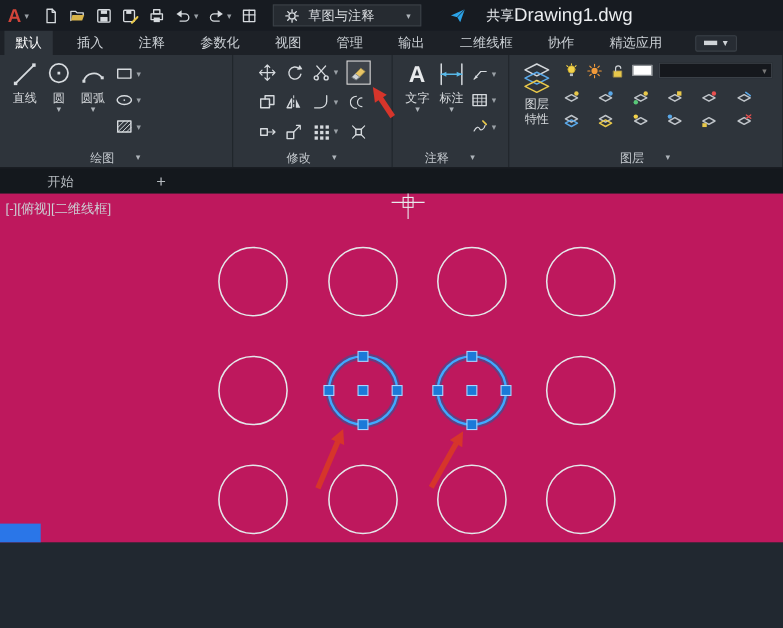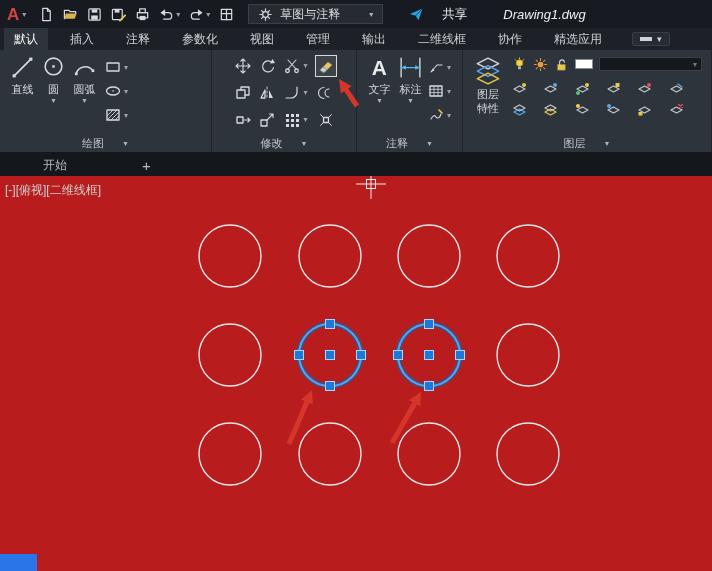--- a/index.html
+++ b/index.html
@@ -18,21 +18,21 @@
   .qat { display:flex; align-items:center; gap:9px; margin-left:13px; }
   .qat-btn { display:flex; align-items:center; gap:2px; }
   .ic { stroke:#d6dade; fill:none; stroke-width:1.3; stroke-linecap:round; stroke-linejoin:round; }
   .ic15 { width:15px; height:15px; }
   .ic16 { width:16px; height:16px; }
   .ic24 { width:25px; height:25px; }
   .workspace { margin-left:14px; height:20px; background:#262b31; border:1px solid #3a4047;
     display:flex; align-items:center; gap:7px; padding:0 9px; font-size:12px; color:#d7dadd; }
   .ws-caret { font-size:8px; color:#aeb4ba; margin-left:22px; }
   .share { margin-left:26px; display:flex; align-items:center; gap:18px; font-size:12.5px; color:#e6e9ec; }
-  .filename { margin-left:36px; font-size:13px; color:#eceef0;font-style:italic; }
+  .filename { font-size:17px; color:#eceef0; }
   
   .ribbon-tabs { position:absolute; top:28px; left:0; right:0; height:22px; background:#1d2127;
     display:flex; align-items:stretch; padding-left:4px; font-size:12px; color:#ccd1d6;gap:12px; }
   .rtab { padding:0 10px; display:flex; align-items:center; white-space:nowrap; }
   .rtab.active { background:#2e343b; color:#ffffff; }
   .ribbon-opts { align-self:center; margin-left:8px; background:#272c33; border:1px solid #3a4047;
     border-radius:2px; padding:1px 7px; font-size:9px; color:#cfd3d7; display:flex; gap:5px; align-items:center;}
   .ribbon-opts .bar { width:12px; height:4px; background:#cfd3d7; display:inline-block; }
   
   .ribbon { position:absolute; top:50px; left:0; right:0; height:103px; background:#2e343b;
@@ -60,21 +60,21 @@
   
   .filetabs { position:absolute; top:153px; left:0; right:0; height:23px; background:#14181d;
     display:flex; align-items:flex-end;gap:20px; }
   .ftab { height:21px; display:flex; align-items:center; padding:0 14px; color:#b6bbc0;
     font-size:12px; gap:9px; }
   .ftab.start { width:110px; justify-content:center; }
   .ftab.active { background:linear-gradient(#3e4754,#2a313c); color:#ffffff; }
   .ftab .close { font-size:12px; color:#c2c6ca; }
   .plus-tab { margin-left:12px; margin-bottom:3px; color:#b6bbc0; font-size:15px; line-height:1; }
   
-  .canvas { position:absolute; top:176px; left:0; width:712px; height:395px; background:#b91c1c; }
+  .canvas { position:absolute; top:176px; left:0; width:712px; height:317px; background:#be185d; }
   .vp-controls { position:absolute; top:6px; left:5px; color:#ccd1d5; font-size:12px; z-index:5; }
   #drawing-svg { position:absolute; inset:0; }
   .blue-frag { position:absolute; left:0; bottom:0; width:37px; height:17px; background:#2a76e8; }
   
   #arrows-svg { position:absolute; top:0; left:0; width:712px; height:571px;
     pointer-events:none; z-index:60; }
 </style>
 </head>
 <body>
 

